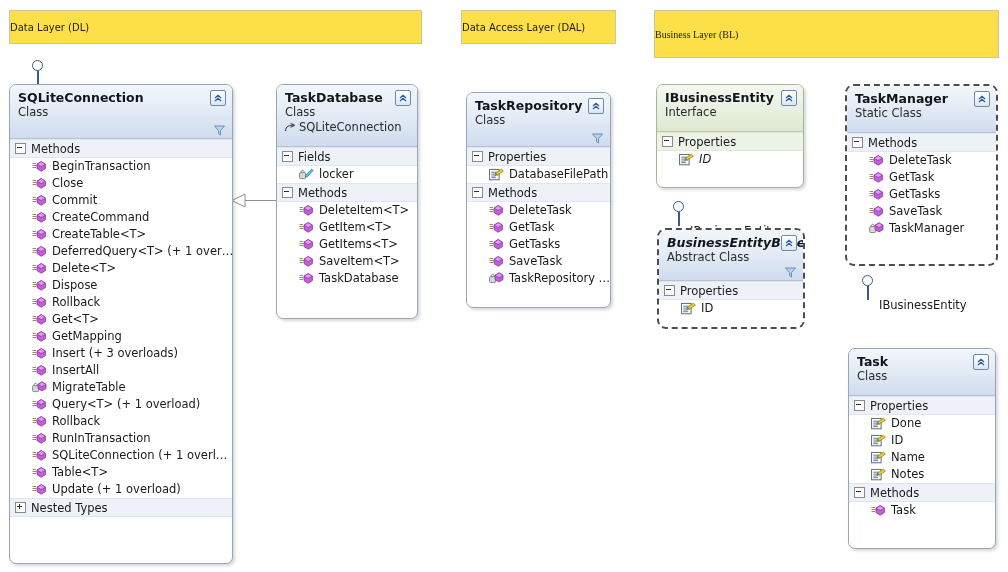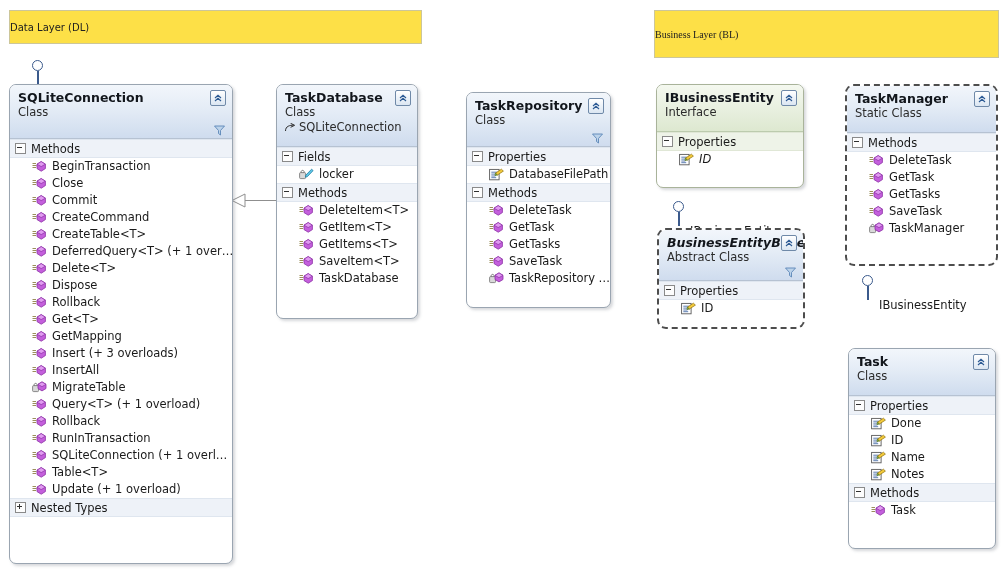--- a/index.html
+++ b/index.html
@@ -153,20 +153,23 @@
 </style>
 </head>
 <body>
 
 <div class="canvas">
 
   <div class="layer-banner" style="left:9px;top:10px;width:413px;height:34px;">
     <span>Data Layer (DL)</span>
   </div>
 
+  <div class="layer-banner" style="left:461px;top:10px;width:155px;height:34px;">
+    <span>Data Access Layer (DAL)</span>
+  </div>
 
   <div class="layer-banner" style="left:654px;top:10px;width:345px;height:48px;font-family:Liberation Serif, serif;">
     <span>Business Layer (BL)</span>
   </div>
 
   <div class="conn-line" style="left:245px;top:200px;width:31px;height:1px;"></div>
   <svg class="conn-tri" style="left:231px;top:193px;" width="16" height="15" viewBox="0 0 16 15">
     <polygon points="1,7.5 14,1 14,14" fill="#ffffff" stroke="#8f8f8f" stroke-width="1"></polygon>
   </svg>
 

